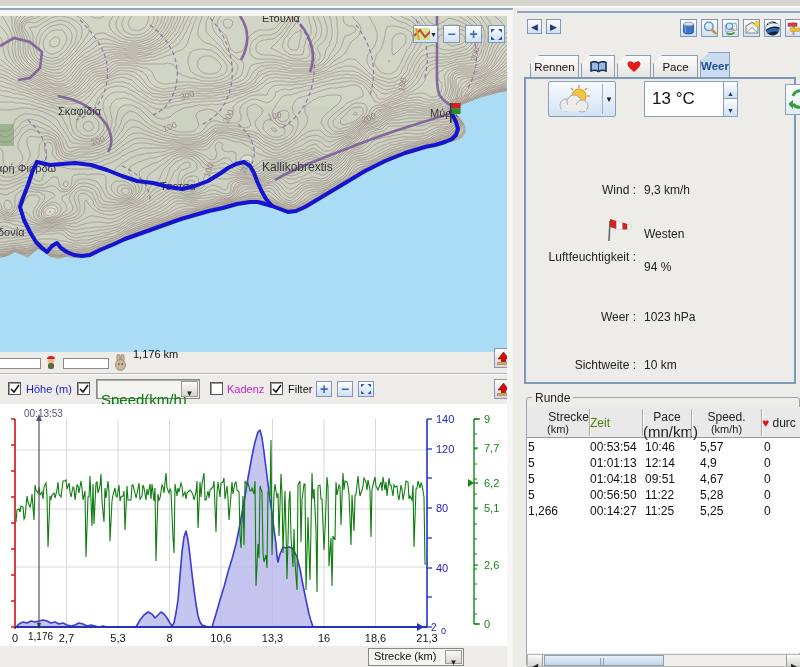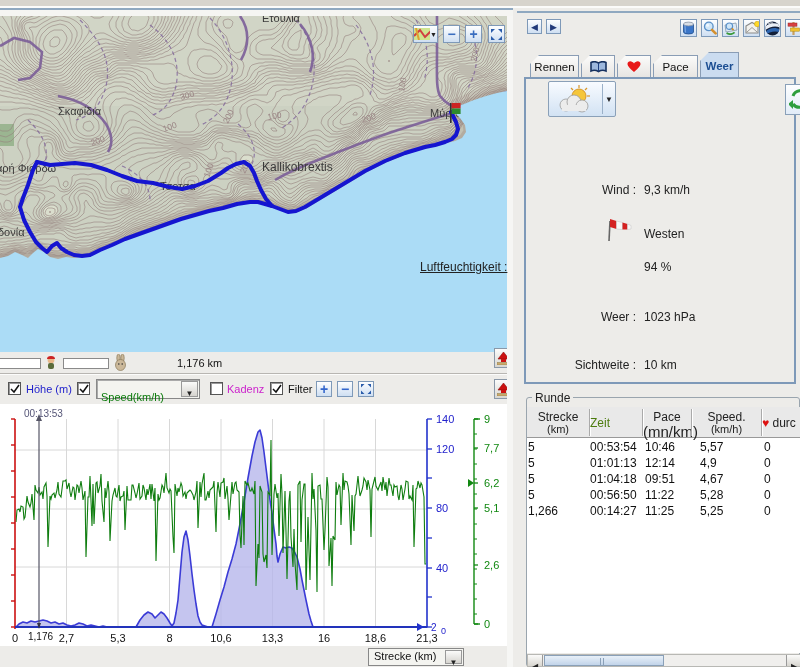--- a/index.html
+++ b/index.html
@@ -197,21 +197,21 @@
       <path d="M3,4 a4,3 0 0 1 8,0 Z" fill="#cc2222"></path>
       <rect x="4" y="8" width="6" height="6" rx="2" fill="#5a6b3a"></rect>
     </svg>
 <svg class="abs" style="left:114px;top:354px;" width="13" height="17">
       <ellipse cx="4.5" cy="4" rx="1.7" ry="4" fill="#cbb89a" stroke="#8a7a5a" stroke-width="0.7"></ellipse>
       <ellipse cx="8.5" cy="4" rx="1.7" ry="4" fill="#cbb89a" stroke="#8a7a5a" stroke-width="0.7"></ellipse>
       <ellipse cx="6.5" cy="11" rx="5" ry="5.5" fill="#cbb89a" stroke="#8a7a5a" stroke-width="0.7"></ellipse>
       <circle cx="4.8" cy="10" r="0.8" fill="#333"></circle>
       <circle cx="8.2" cy="10" r="0.8" fill="#333"></circle>
     </svg>
-<div class="abs" style="left:133px;top:357px;font-size:11px;color:#111;margin-left:44px;">1,176 km</div>
+<div class="abs" style="left:133px;top:348px;font-size:11px;color:#111;">1,176 km</div>
 <div class="abs" style="left:494px;top:348px;width:19px;height:20px;background:linear-gradient(#fcfcfb,#d8d6d0);border:1px solid #8a98a8;display:flex;align-items:center;justify-content:center;">
       <svg width="13" height="13">
         <polygon points="6.5,0 12,7 1,7" fill="#cc1111" stroke="#881111" stroke-width="0.6"></polygon>
         <rect x="4" y="7" width="5" height="3" fill="#cc1111"></rect>
         <rect x="0" y="10.5" width="13" height="2.5" fill="#caa96a" stroke="#8a7a4a" stroke-width="0.5"></rect>
       </svg>
     </div>
     <div class="abs" style="left:494px;top:379px;width:19px;height:20px;background:linear-gradient(#fcfcfb,#d8d6d0);border:1px solid #8a98a8;display:flex;align-items:center;justify-content:center;">
       <svg width="13" height="13">
         <polygon points="6.5,0 12,7 1,7" fill="#cc1111" stroke="#881111" stroke-width="0.6"></polygon>
@@ -226,21 +226,21 @@
         <path d="M1,5 L4,8 L9,1" stroke="#111" stroke-width="1.5" fill="none"></path>
       </svg>
     </div>
     <div class="abs" style="left:26px;top:383px;font-size:11px;color:#2222cc;">Höhe (m)</div>
     <div class="abs" style="left:77px;top:382px;width:13px;height:13px;background:#fff;border:1px solid #555;box-shadow:inset 1px 1px 0 #999;">
       <svg width="10" height="10" style="position:absolute;left:1px;top:1px;">
         <path d="M1,5 L4,8 L9,1" stroke="#111" stroke-width="1.5" fill="none"></path>
       </svg>
     </div>
 <div class="abs" style="left:96px;top:379px;width:104px;height:20px;background:#f4f4f0;border:1px solid #888;box-shadow:inset 1px 1px 0 #aaa;">
- <div class="abs" style="left:4px;top:11px;font-size:11px;color:#0a7a0a;">Speed(km/h)</div>
+ <div class="abs" style="left:4px;top:11px;font-size:15px;color:#0a7a0a;">Speed(km/h)</div>
  <div class="abs" style="right:1px;top:1px;width:17px;height:16px;background:linear-gradient(#fbfbfa,#d6d4cf);border:1px solid #999;text-align:center;"><span style="font-size:8px;color:#222;line-height:16px;">▼</span></div>
 </div>
 <div class="abs" style="left:210px;top:382px;width:13px;height:13px;background:#fff;border:1px solid #555;box-shadow:inset 1px 1px 0 #999;"></div>
     <div class="abs" style="left:227px;top:383px;font-size:11px;color:#cc22cc;">Kadenz</div>
     <div class="abs" style="left:270px;top:382px;width:13px;height:13px;background:#fff;border:1px solid #555;box-shadow:inset 1px 1px 0 #999;">
       <svg width="10" height="10" style="position:absolute;left:1px;top:1px;">
         <path d="M1,5 L4,8 L9,1" stroke="#111" stroke-width="1.5" fill="none"></path>
       </svg>
     </div>
     <div class="abs" style="left:288px;top:383px;font-size:11px;color:#111;">Filter</div>
@@ -415,21 +415,21 @@
       </svg>
     </div>
     <div class="abs" style="left:617px;top:55px;width:34px;height:23px;background:linear-gradient(#fbfbfa,#e6e4e1);border:1px solid #8a9db5;border-bottom:none;clip-path:polygon(9px 0, 100% 0, 100% 100%, 0 100%, 0 9px);display:flex;align-items:center;justify-content:center;">
       <svg width="14" height="12">
         <path d="M7,11 C2,7 0.5,4.5 0.5,2.8 C0.5,1.2 1.8,0.3 3.2,0.3 C4.6,0.3 6.3,1.2 7,2.6 C7.7,1.2 9.4,0.3 10.8,0.3 C12.2,0.3 13.5,1.2 13.5,2.8 C13.5,4.5 12,7 7,11 Z" fill="#e81818"></path>
       </svg>
     </div>
     <div class="abs" style="left:653px;top:55px;width:45px;height:23px;background:linear-gradient(#fbfbfa,#e6e4e1);border:1px solid #8a9db5;border-bottom:none;clip-path:polygon(9px 0, 100% 0, 100% 100%, 0 100%, 0 9px);display:flex;align-items:center;justify-content:center;">
       <span style="font-size:11.5px;color:#111;font-weight:normal;">Pace</span>
     </div>
-    <div class="abs" style="left:700px;top:52px;width:39px;height:26px;background:#cbdcf0;border:1px solid #8a9db5;border-bottom:none;clip-path:polygon(9px 0, 100% 0, 100% 100%, 0 100%, 0 9px);display:flex;align-items:center;justify-content:center;">
+    <div class="abs" style="left:700px;top:52px;width:30px;height:26px;background:#cbdcf0;border:1px solid #8a9db5;border-bottom:none;clip-path:polygon(9px 0, 100% 0, 100% 100%, 0 100%, 0 9px);display:flex;align-items:center;justify-content:center;">
       <span style="font-size:11.5px;color:#1d4f93;font-weight:bold;">Weer</span>
     </div>
 <div class="abs" style="left:524px;top:77px;width:272px;height:307px;border:2px solid #7e99b8;background:#edece9;"></div>
 
 <div class="abs" style="left:548px;top:81px;width:68px;height:36px;background:linear-gradient(#f8fbff,#d2e2f3);border:1px solid #8aa0b8;border-radius:2px;">
  <svg width="44" height="30" style="position:absolute;left:4px;top:3px;">
   <circle cx="26" cy="11" r="7" fill="#f5c63a" stroke="#d8972a"></circle>
   <g stroke="#d8972a" stroke-width="1.2">
    <line x1="26" y1="0" x2="26" y2="3"></line>
           <line x1="34" y1="3" x2="32" y2="5"></line>
@@ -441,51 +441,56 @@
    <circle cx="13" cy="20" r="6"></circle>
           <circle cx="21" cy="17" r="7"></circle>
           <circle cx="29" cy="21" r="6"></circle>
           <rect x="9" y="20" width="24" height="6" stroke="none"></rect>
   </g>
  </svg>
  <div class="abs" style="right:12px;top:2px;width:1px;height:30px;background:#9ab0c8;"></div>
  <span style="position:absolute;right:2px;top:13px;font-size:8px;color:#222;">▼</span>
 </div>
 
+<div class="abs" style="left:644px;top:81px;width:94px;height:36px;border:1px solid #8aa0b8;background:#fff;">
+ <div class="abs" style="left:7px;top:7px;font-size:17px;color:#111;">13 °C</div>
+ <div class="abs" style="right:0;top:0;width:14px;height:17px;background:linear-gradient(#fdfeff,#cfdff2);border-left:1px solid #8aa0b8;border-bottom:1px solid #8aa0b8;text-align:center;"><span style="font-size:7px;color:#223a7a;line-height:16px;">▲</span></div>
+ <div class="abs" style="right:0;bottom:0;width:14px;height:17px;background:linear-gradient(#fdfeff,#cfdff2);border-left:1px solid #8aa0b8;text-align:center;"><span style="font-size:7px;color:#223a7a;line-height:16px;">▼</span></div>
+</div>
 
 <div class="abs" style="left:785px;top:84px;width:30px;height:31px;background:linear-gradient(#fdfeff,#e2ecf8);border:1px solid #8aa0b8;">
  <svg width="22" height="22" style="position:absolute;left:3px;top:3px;">
   <path d="M4,8 A8,8 0 0 1 18,6" fill="none" stroke="#2e9e3e" stroke-width="3"></path>
   <polygon points="18,1 18,10 23,5" fill="#2e9e3e"></polygon>
   <path d="M18,14 A8,8 0 0 1 4,16" fill="none" stroke="#2e9e3e" stroke-width="3"></path>
   <polygon points="4,12 4,21 -1,16" fill="#2e9e3e"></polygon>
  </svg>
 </div>
 <div class="abs" style="left:420px;top:183px;width:216px;font-size:12px;color:#222;text-align:right;">Wind :</div>
     <div class="abs" style="left:644px;top:183px;font-size:12px;color:#222;">9,3 km/h</div>
     <div class="abs" style="left:420px;top:227px;width:216px;font-size:12px;color:#222;text-align:right;"></div>
     <div class="abs" style="left:644px;top:227px;font-size:12px;color:#222;">Westen</div>
 <svg class="abs" style="left:602px;top:217px;" width="34" height="26">
  <line x1="8" y1="4" x2="7" y2="24" stroke="#666" stroke-width="1.6"></line>
  <polygon points="8,2 14.5,4 14.5,12 8,10" fill="#d42222"></polygon>
  <polygon points="14.5,4 20.5,5.5 20.5,12.5 14.5,12" fill="#f7f7f7" stroke="#c0c0c0" stroke-width="0.5"></polygon>
  <polygon points="20.5,5.5 25.5,7 25.5,12.5 20.5,12.5" fill="#d42222"></polygon>
  <polygon points="25.5,7 29,8.5 29,12 25.5,12.5" fill="#f7f7f7" stroke="#c0c0c0" stroke-width="0.5"></polygon>
 </svg>
-<div class="abs" style="left:420px;top:260px;width:216px;font-size:12px;color:#222;text-align:left;text-decoration:underline;">Luftfeuchtigkeit :</div>
+<div class="abs" style="left:420px;top:250px;width:216px;font-size:12px;color:#222;text-align:right;">Luftfeuchtigkeit :</div>
     <div class="abs" style="left:644px;top:260px;font-size:12px;color:#222;">94 %</div>
     <div class="abs" style="left:420px;top:310px;width:216px;font-size:12px;color:#222;text-align:right;">Weer :</div>
     <div class="abs" style="left:644px;top:310px;font-size:12px;color:#222;">1023 hPa</div>
     <div class="abs" style="left:420px;top:358px;width:216px;font-size:12px;color:#222;text-align:right;">Sichtweite :</div>
     <div class="abs" style="left:644px;top:358px;font-size:12px;color:#222;">10 km</div>
 <div class="abs" style="left:526px;top:397px;width:274px;height:270px;border:1px solid #9aa5ae;border-radius:3px;"></div>
 <div class="abs" style="left:532px;top:391px;background:#edece9;padding:0 3px;font-size:12px;color:#222;">Runde</div>
 <div class="abs" style="left:527px;top:407px;width:273px;height:246px;background:#fff;"></div>
 <div class="abs" style="left:527px;top:407px;width:273px;height:31px;background:#e9e9e9;border-bottom:1px solid #999;"></div>
-    <div class="abs" style="left:527px;top:410px;width:62px;text-align:center;font-size:12px;color:#222;">Strecke</div>
+    <div class="abs" style="left:527px;top:410px;width:62px;text-align:right;font-size:12px;color:#222;">Strecke</div>
     <div class="abs" style="left:527px;top:423px;width:62px;text-align:center;font-size:11px;color:#222;">(km)</div>
     <div class="abs" style="left:589px;top:409px;width:1px;height:27px;background:#aaa;"></div>
     <div class="abs" style="left:590px;top:409px;width:1px;height:27px;background:#fff;"></div>
     <div class="abs" style="left:590px;top:416px;width:60px;text-align:left;font-size:12px;color:#4d7c0f;">Zeit</div>
     <div class="abs" style="left:642px;top:409px;width:1px;height:27px;background:#aaa;"></div>
     <div class="abs" style="left:643px;top:409px;width:1px;height:27px;background:#fff;"></div>
     <div class="abs" style="left:643px;top:410px;width:48px;text-align:center;font-size:12px;color:#222;">Pace</div>
     <div class="abs" style="left:643px;top:423px;width:48px;text-align:center;font-size:15px;color:#222;">(mn/km)</div>
     <div class="abs" style="left:691px;top:409px;width:1px;height:27px;background:#aaa;"></div>
     <div class="abs" style="left:692px;top:409px;width:1px;height:27px;background:#fff;"></div>

